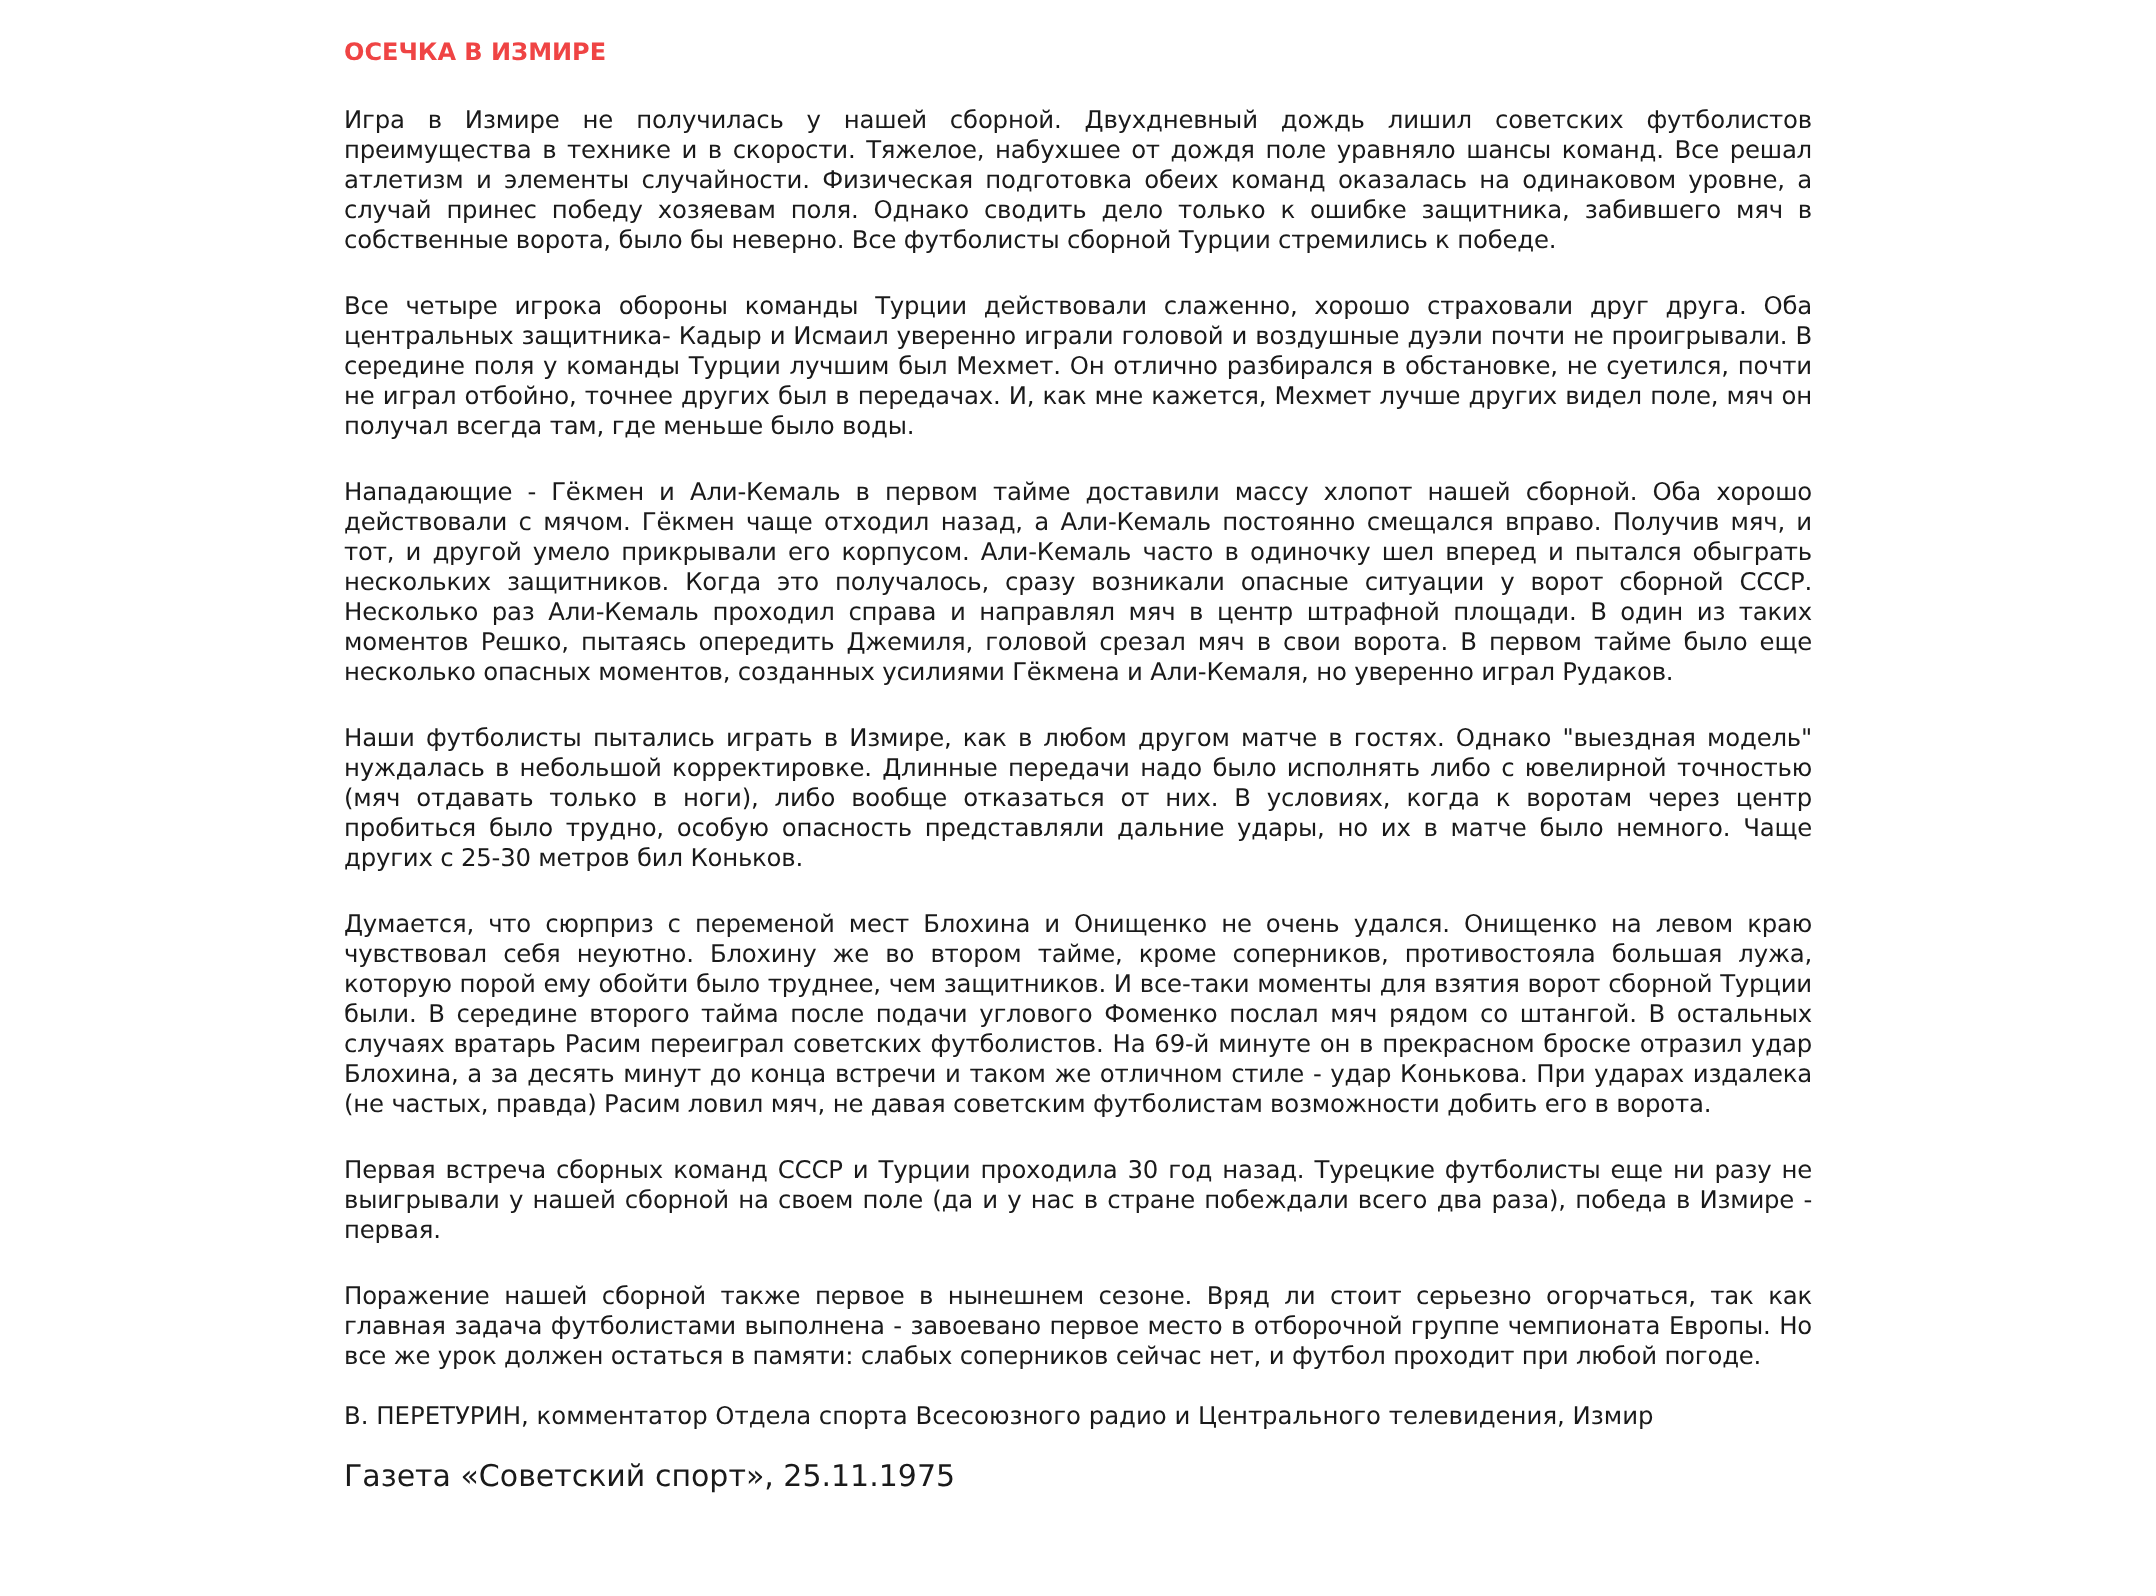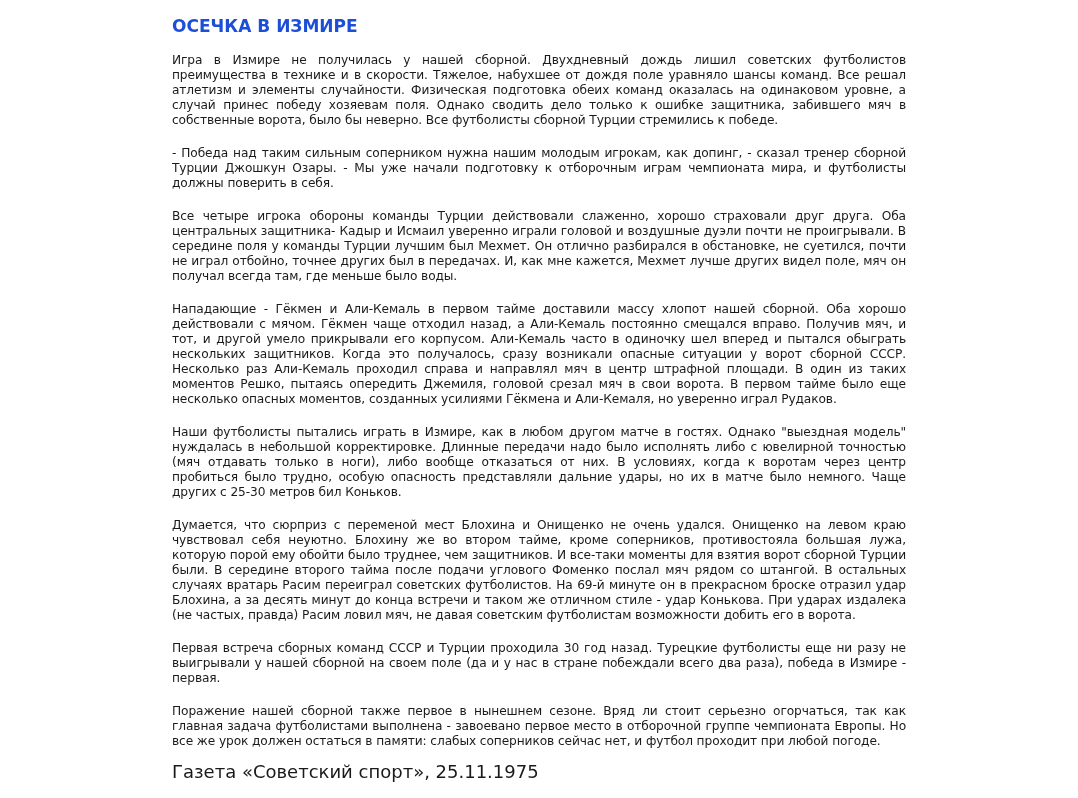--- a/index.html
+++ b/index.html
@@ -14,51 +14,51 @@
       font-family: "DejaVu Sans", sans-serif;
       color: #1a1a1a;
     }
     .article {
       position: absolute;
       left: 172px;
       top: 17px;
       width: 734px;
     }
     .title {
-      font-size: 17px;
+      font-size: 12px;
       font-weight: bold;
       margin: 0 0 12px 0;
       line-height: 18px;
-      color: #1d4ed8;
+      color: #ef4444;
     }
     .para {
       font-size: 12.2px;
       line-height: 15px;
       text-align: justify;
       margin: 18px 0 15px 0;
       letter-spacing: -0.1px;
     }
     .signature {
       font-size: 12.2px;
       line-height: 15px;
       margin: 0 0 15px 0;
     }
     .source {
-      font-size: 18px;
+      font-size: 15px;
       line-height: 15px;
       margin: 0;
     }
   </style>
 </head>
 <body>
 
 <div class="article">
   <h1 class="title">ОСЕЧКА В ИЗМИРЕ</h1>
   <p class="para">Игра в Измире не получилась у нашей сборной. Двухдневный дождь лишил советских футболистов преимущества в технике и в скорости. Тяжелое, набухшее от дождя поле уравняло шансы команд. Все решал атлетизм и элементы случайности. Физическая подготовка обеих команд оказалась на одинаковом уровне, а случай принес победу хозяевам поля. Однако сводить дело только к ошибке защитника, забившего мяч в собственные ворота, было бы неверно. Все футболисты сборной Турции стремились к победе.</p>
-  <p class="para">- Победа над таким сильным соперником нужна нашим молодым игрокам, как допинг, - сказал тренер сборной Турции Джошкун Озары. - Мы уже начали подготовку к отборочным играм чемпионата мира, и футболисты должны поверить в себя.</p>
   <p class="para">Все четыре игрока обороны команды Турции действовали слаженно, хорошо страховали друг друга. Оба центральных защитника- Кадыр и Исмаил уверенно играли головой и воздушные дуэли почти не проигрывали. В середине поля у команды Турции лучшим был Мехмет. Он отлично разбирался в обстановке, не суетился, почти не играл отбойно, точнее других был в передачах. И, как мне кажется, Мехмет лучше других видел поле, мяч он получал всегда там, где меньше было воды.</p>
   <p class="para">Нападающие - Гёкмен и Али-Кемаль в первом тайме доставили массу хлопот нашей сборной. Оба хорошо действовали с мячом. Гёкмен чаще отходил назад, а Али-Кемаль постоянно смещался вправо. Получив мяч, и тот, и другой умело прикрывали его корпусом. Али-Кемаль часто в одиночку шел вперед и пытался обыграть нескольких защитников. Когда это получалось, сразу возникали опасные ситуации у ворот сборной СССР. Несколько раз Али-Кемаль проходил справа и направлял мяч в центр штрафной площади. В один из таких моментов Решко, пытаясь опередить Джемиля, головой срезал мяч в свои ворота. В первом тайме было еще несколько опасных моментов, созданных усилиями Гёкмена и Али-Кемаля, но уверенно играл Рудаков.</p>
   <p class="para">Наши футболисты пытались играть в Измире, как в любом другом матче в гостях. Однако "выездная модель" нуждалась в небольшой корректировке. Длинные передачи надо было исполнять либо с ювелирной точностью (мяч отдавать только в ноги), либо вообще отказаться от них. В условиях, когда к воротам через центр пробиться было трудно, особую опасность представляли дальние удары, но их в матче было немного. Чаще других с 25-30 метров бил Коньков.</p>
   <p class="para">Думается, что сюрприз с переменой мест Блохина и Онищенко не очень удался. Онищенко на левом краю чувствовал себя неуютно. Блохину же во втором тайме, кроме соперников, противостояла большая лужа, которую порой ему обойти было труднее, чем защитников. И все-таки моменты для взятия ворот сборной Турции были. В середине второго тайма после подачи углового Фоменко послал мяч рядом со штангой. В остальных случаях вратарь Расим переиграл советских футболистов. На 69-й минуте он в прекрасном броске отразил удар Блохина, а за десять минут до конца встречи и таком же отличном стиле - удар Конькова. При ударах издалека (не частых, правда) Расим ловил мяч, не давая советским футболистам возможности добить его в ворота.</p>
   <p class="para">Первая встреча сборных команд СССР и Турции проходила 30 год назад. Турецкие футболисты еще ни разу не выигрывали у нашей сборной на своем поле (да и у нас в стране побеждали всего два раза), победа в Измире - первая.</p>
   <p class="para">Поражение нашей сборной также первое в нынешнем сезоне. Вряд ли стоит серьезно огорчаться, так как главная задача футболистами выполнена - завоевано первое место в отборочной группе чемпионата Европы. Но все же урок должен остаться в памяти: слабых соперников сейчас нет, и футбол проходит при любой погоде.</p>
+  <p class="signature">В. ПЕРЕТУРИН, комментатор Отдела спорта Всесоюзного радио и Центрального телевидения, Измир</p>
   <p class="source">Газета «Советский спорт», 25.11.1975</p>
 </div>
 
 </body></html>

